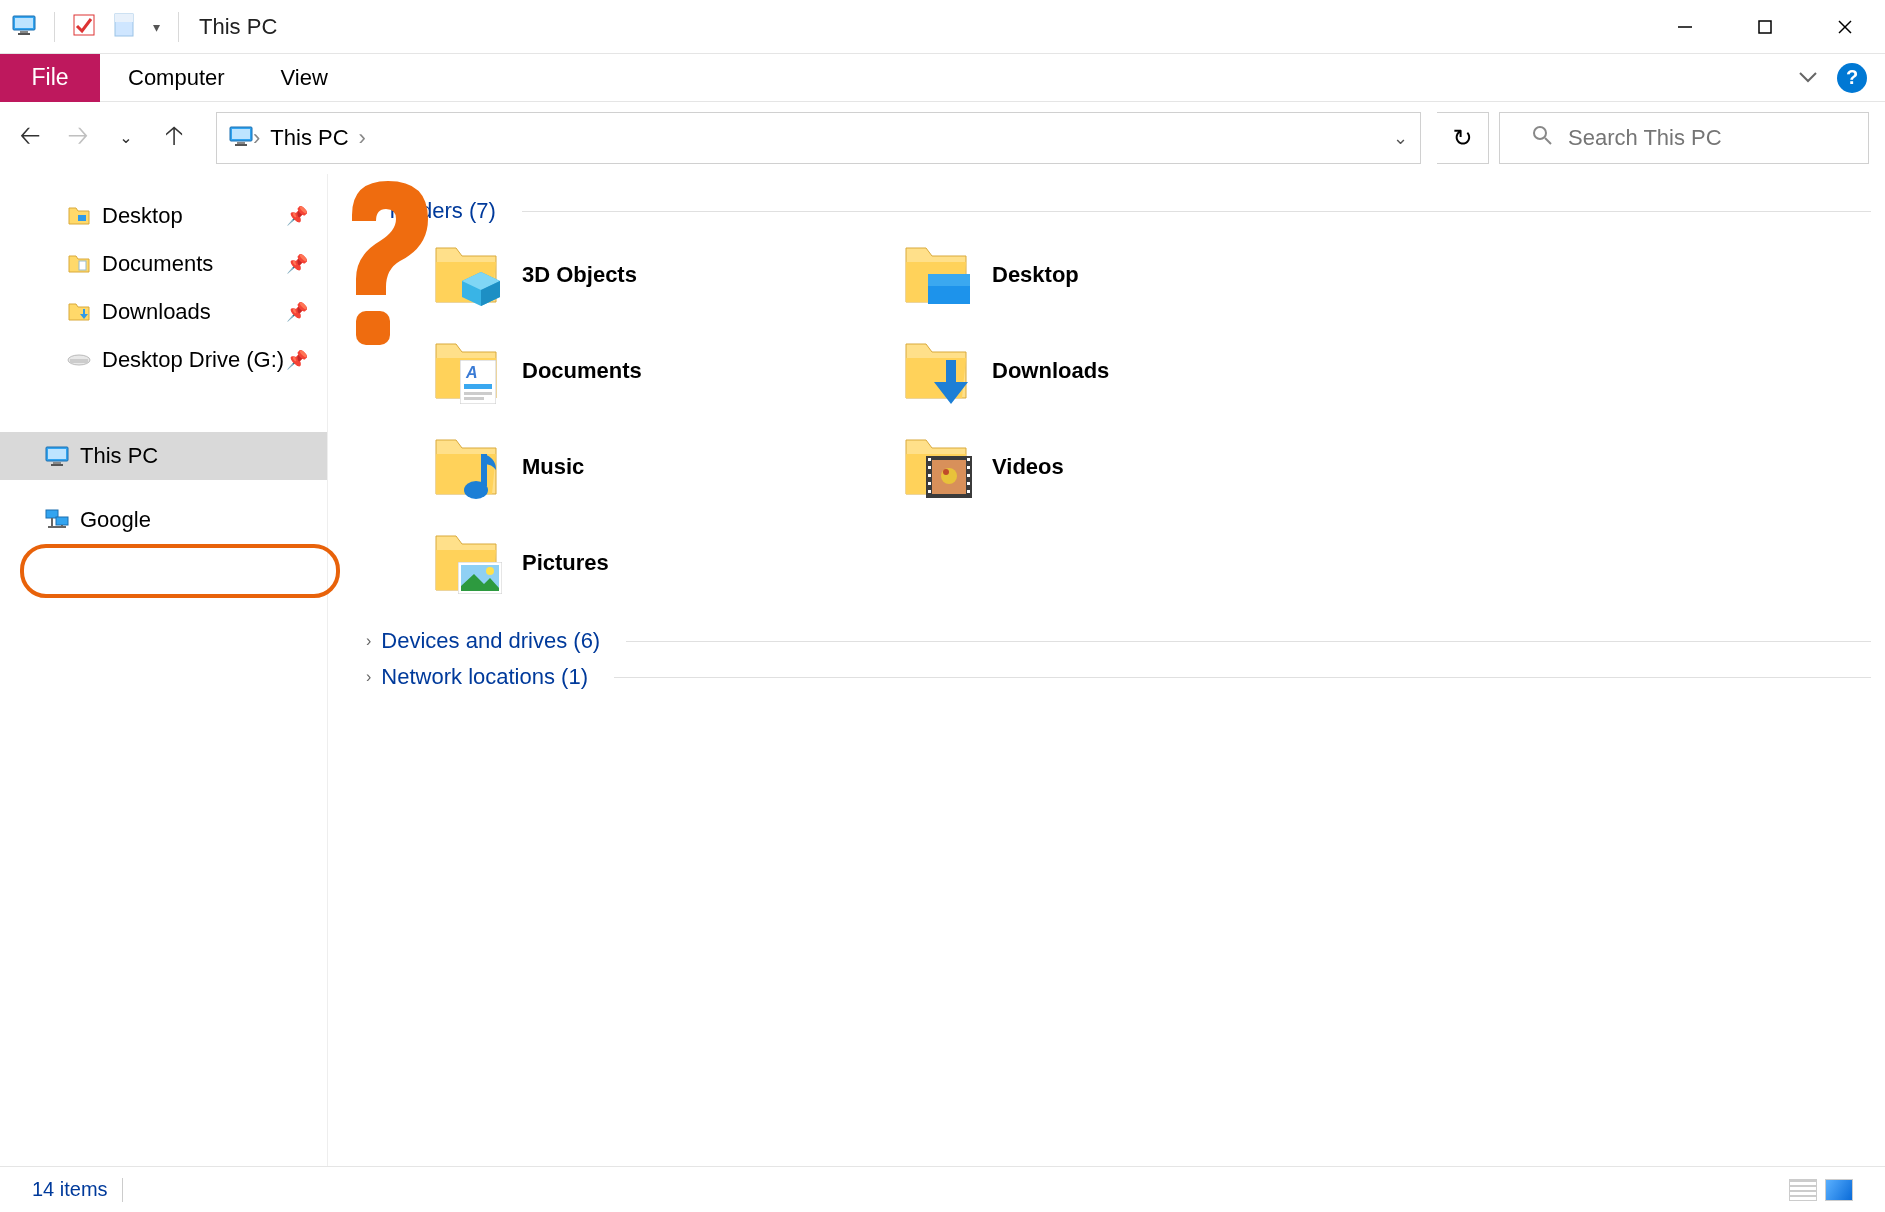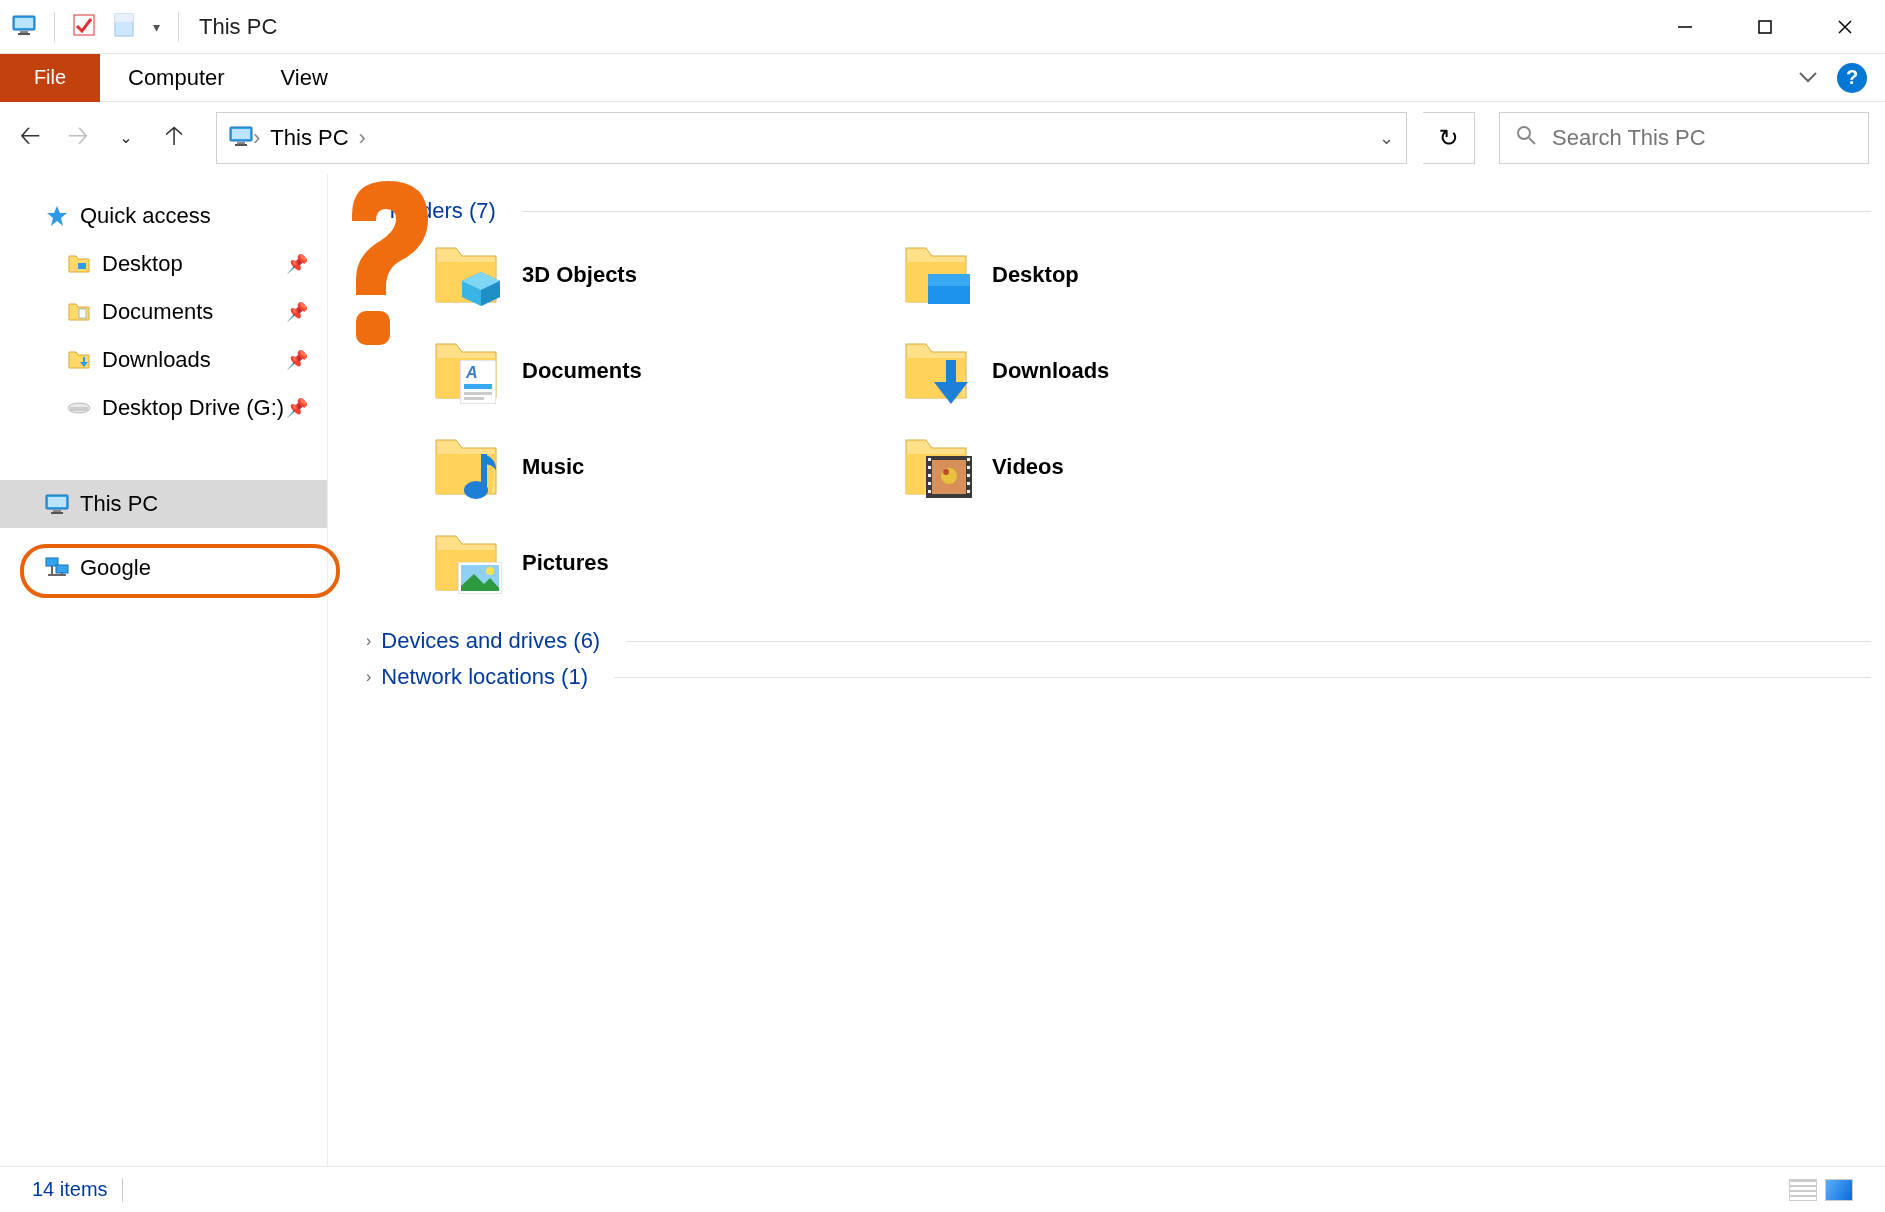--- a/index.html
+++ b/index.html
@@ -10,37 +10,37 @@
   .titlebar { height:54px; display:flex; align-items:center; padding-left:12px; border-bottom:1px solid #e5e5e5;}
   .titlebar .qat { display:flex; align-items:center; gap:18px; }
   .titlebar .qat .divider { width:1px; height:30px; background:#d9d9d9; }
   .titlebar .qat .dropcaret { font-size:14px; color:#555;}
   .titlebar .title { margin-left:20px; font-size:22px; color:#222;}
   .titlebar .wincontrols { margin-left:auto; display:flex; }
   .titlebar .wincontrols .btn { width:80px; height:54px; display:flex; align-items:center; justify-content:center; font-size:22px; color:#333;}
 
   
   .ribbon { height:48px; display:flex; align-items:center; border-bottom:1px solid #e5e5e5; position:relative;}
-  .ribbon .file { width:100px; height:48px; background:#c2410c; color:#fff; display:flex; align-items:center; justify-content:center; font-size:20px;}
+  .ribbon .file { width:100px; height:48px; background:#be185d; color:#fff; display:flex; align-items:center; justify-content:center; font-size:23px;}
   .ribbon .tab { padding:0 28px; height:48px; display:flex; align-items:center; font-size:22px; color:#000;}
   .ribbon .right { margin-left:auto; display:flex; align-items:center; gap:18px; padding-right:18px;}
   .ribbon .help { width:30px; height:30px; border-radius:50%; background:#0078d4; color:#fff; display:flex; align-items:center; justify-content:center; font-size:20px; font-weight:bold;}
   .ribbon .chev { font-size:20px; color:#555;}
 
   
   .navrow { height:72px; display:flex; align-items:center; padding:0 16px; gap:10px; border-bottom:1px solid #fff;}
   .navbtns { display:flex; align-items:center; gap:20px; }
   .navbtns .nbtn { width:28px; text-align:center; font-size:26px; color:#333;}
   .navbtns .nbtn.disabled { color:#c0c0c0;}
   .addressbar { flex:1; height:52px; border:1px solid #d0d0d0; display:flex; align-items:center; padding:0 12px; margin-left:18px; margin-right:6px; }
   .addressbar .crumb { display:flex; align-items:center; gap:10px; font-size:22px;}
   .addressbar .crumb .sep { color:#888;}
   .addr-drop { margin-left:auto; color:#555; font-size:18px;}
   .refresh { width:52px; height:52px; border:1px solid #d0d0d0; border-left:none; display:flex; align-items:center; justify-content:center; font-size:24px;}
-  .searchbox { width:370px; height:52px; border:1px solid #d0d0d0; display:flex; align-items:center; padding:0 16px; gap:14px; margin-left:14px;}
+  .searchbox { width:370px; height:52px; border:1px solid #d0d0d0; display:flex; align-items:center; padding:0 32px; gap:14px; }
   .searchbox input { border:none; outline:none; font-size:22px; color:#888; width:100%;}
   .sicon { color:#888; font-size:20px;}
 
   
   .body { display:flex; height:calc(1212px - 54px - 48px - 72px - 46px);}
   .sidebar { width:328px; border-right:1px solid #eee; padding-top:18px; position:relative;}
   .side-item { height:48px; display:flex; align-items:center; padding-left:44px; font-size:22px; position:relative;}
   .side-item.child { padding-left:66px;}
   .side-item.selected { background:#d9d9d9;}
   .side-item .pin { position:absolute; right:18px; color:#888; font-size:18px;}
@@ -175,28 +175,20 @@
           </svg>
       </span>
       <input placeholder="Search This PC" style="">
     </div>
   </div>
 
   <div class="body">
 
     <div class="sidebar">
       <div class="circle-ann"></div>
-      <div class="side-item">
-        <span class="ico">
-          <svg width="24" height="24" viewBox="0 0 24 24">
-              <polygon points="12,2 15,9 22,9 16,14 18,22 12,17 6,22 8,14 2,9 9,9" fill="#2f9ae8"></polygon>
-            </svg>
-        </span>
-        <span>Quick access</span>
-      </div>
       <div class="side-item child">
         <span class="ico">
             <svg class="folder-mini" viewBox="0 0 22 18">
               <path d="M1 4 L1 17 L21 17 L21 4 L10 4 L8 1 L1 1 Z" fill="#ffd96a" stroke="#d9a93a"></path>
               <rect x="10" y="8" width="8" height="6" fill="#2f9ae8"></rect>
             </svg>
           </span>
         <span>Desktop</span>
         <span class="pin">📌</span>
       </div>

